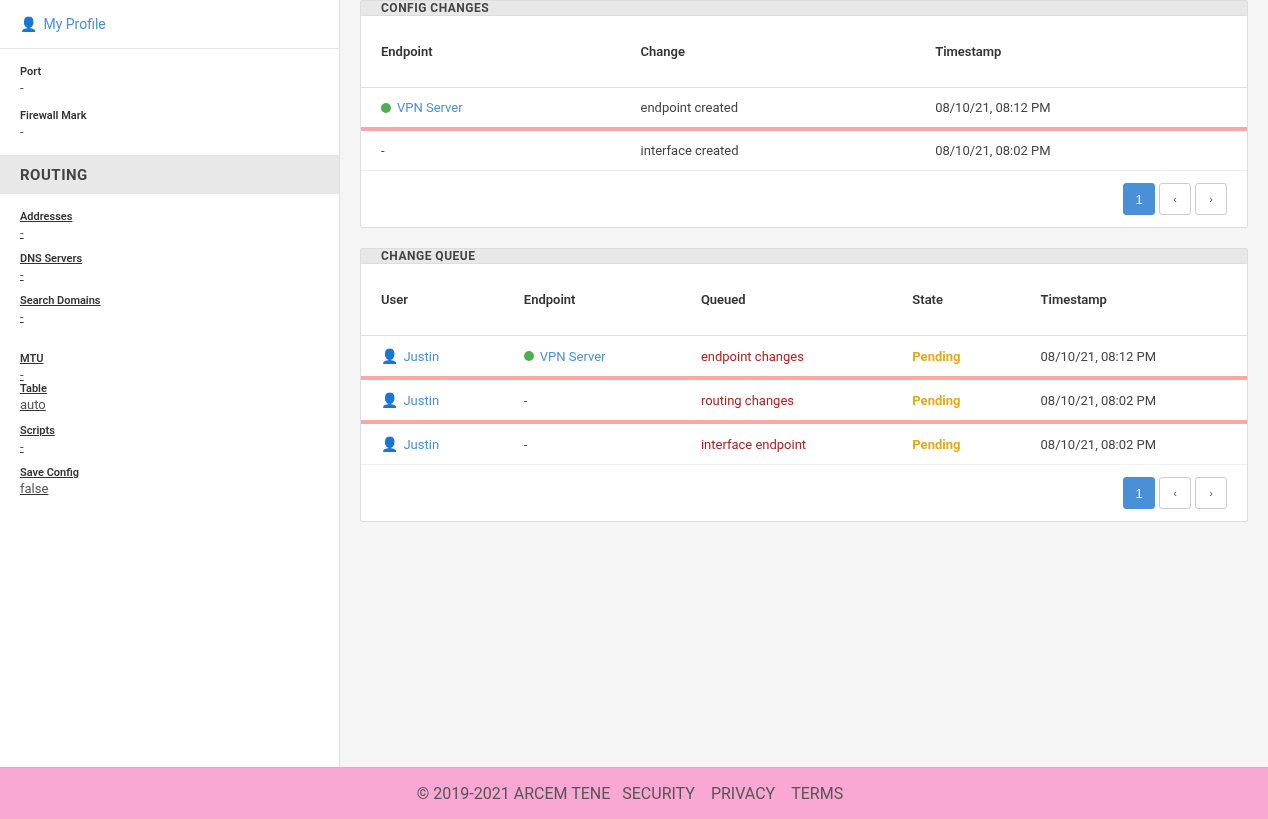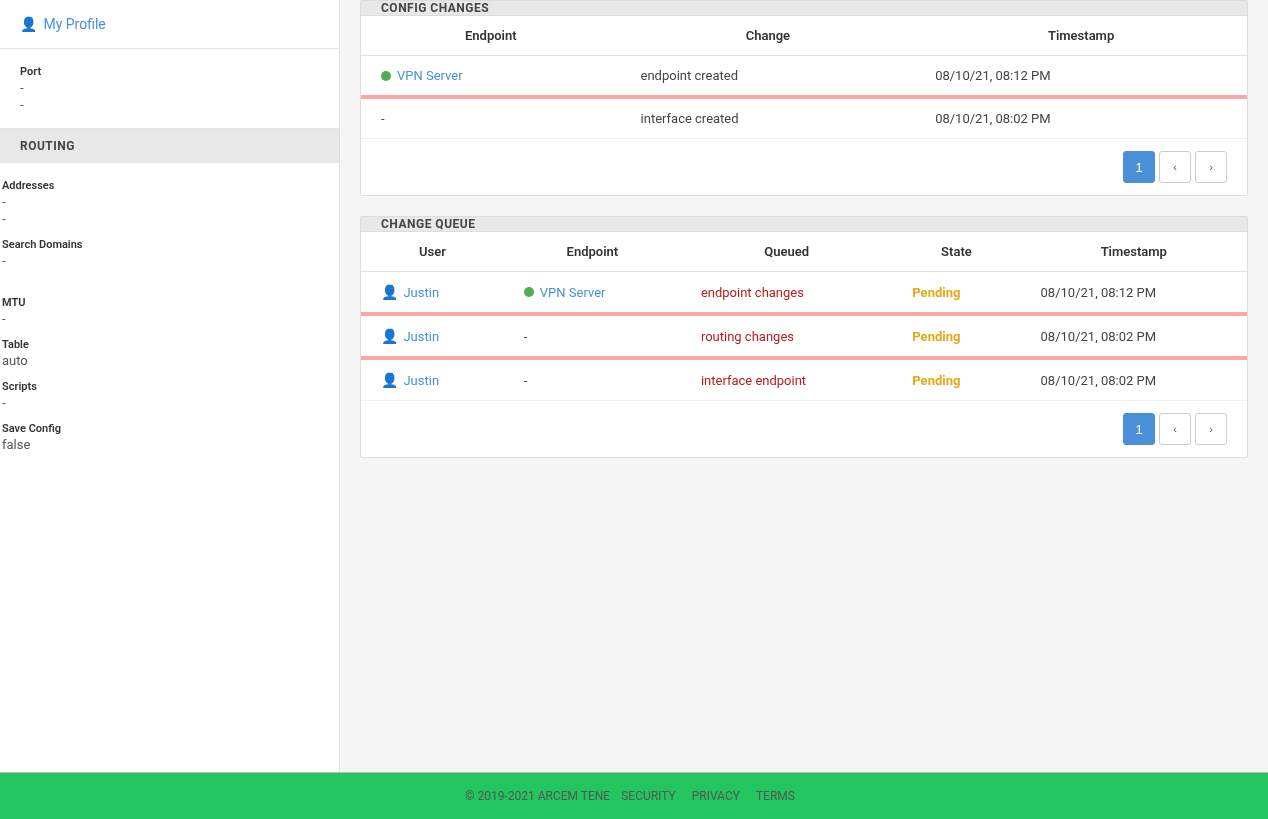--- a/index.html
+++ b/index.html
@@ -53,29 +53,30 @@
       font-size: 13px;
       color: #555;
       margin-top: 2px;
     }
     .routing-section {
       background: #f0f0f0;
     }
     .routing-header {
       background: #e8e8e8;
       padding: 10px 20px;
-      font-size: 12px;
+      font-size: 15px;
       font-weight: 700;
       letter-spacing: 0.5px;
       color: #444;
       text-transform: uppercase;
     }
     .routing-body {
       background: #fff;
-      padding: 16px 2px;
+      padding: 16px 20px;
+      text-decoration: underline;
     }
 
     
     .main-content {
       flex: 1;
       padding: 0 20px 20px 20px;
       background: #f5f5f5;
     }
 
     
@@ -98,22 +99,22 @@
     .section-body {
       padding: 0;
     }
 
     
     table {
       width: 100%;
       border-collapse: collapse;
     }
     table th {
-      text-align: center;
-      padding: 12px 20px;
+      text-align: left;
+      padding: 28px 20px;
       font-weight: 600;
       font-size: 13px;
       color: #333;
       border-bottom: 1px solid #e0e0e0;
     }
     table td {
       padding: 12px 20px;
       font-size: 13px;
       color: #444;
       border-bottom: 4px solid #fca5a5;
@@ -193,24 +194,24 @@
     .page-btn:disabled {
       opacity: 0.5;
       cursor: default;
     }
     .chevron {
       font-size: 11px;
     }
 
     
     .footer {
-      background: #22c55e;
+      background: #f9a8d4;
       text-align: center;
       padding: 16px;
-      font-size: 12px;
+      font-size: 16px;
       color: #555;
       border-top: 1px solid #bbb;
     }
     .footer a {
       color: #555;
       text-decoration: none;
       margin: 0 8px;
     }
   </style>
 </head>
@@ -224,34 +225,36 @@
       <div class="sidebar-top">
         <a class="profile-link" href="#">
           <span>👤</span>
           <span>My Profile</span>
         </a>
       </div>
 
       <div class="sidebar-props">
         <div class="prop-label">Port</div>
         <div class="prop-value">-</div>
+        <div class="prop-label" style="margin-top:14px;">Firewall Mark</div>
         <div class="prop-value">-</div>
       </div>
 
       <div class="routing-section">
         <div class="routing-header">ROUTING</div>
         <div class="routing-body" id="routing-body">
             <div class="prop-label">Addresses</div>
             <div class="prop-value">-</div>
+            <div class="prop-label" style="margin-top: 12px;">DNS Servers</div>
             <div class="prop-value">-</div>
             <div class="prop-label" style="margin-top: 12px;">Search Domains</div>
             <div class="prop-value">-</div>
             <div class="prop-label" style="margin-top: 28px;">MTU</div>
             <div class="prop-value">-</div>
-            <div class="prop-label" style="margin-top: 12px;">Table</div>
+            <div class="prop-label" style="margin-top: 0;">Table</div>
             <div class="prop-value">auto</div>
             <div class="prop-label" style="margin-top: 12px;">Scripts</div>
             <div class="prop-value">-</div>
             <div class="prop-label" style="margin-top: 12px;">Save Config</div>
             <div class="prop-value">false</div>
           </div>
       </div>
 
     </div>
 

